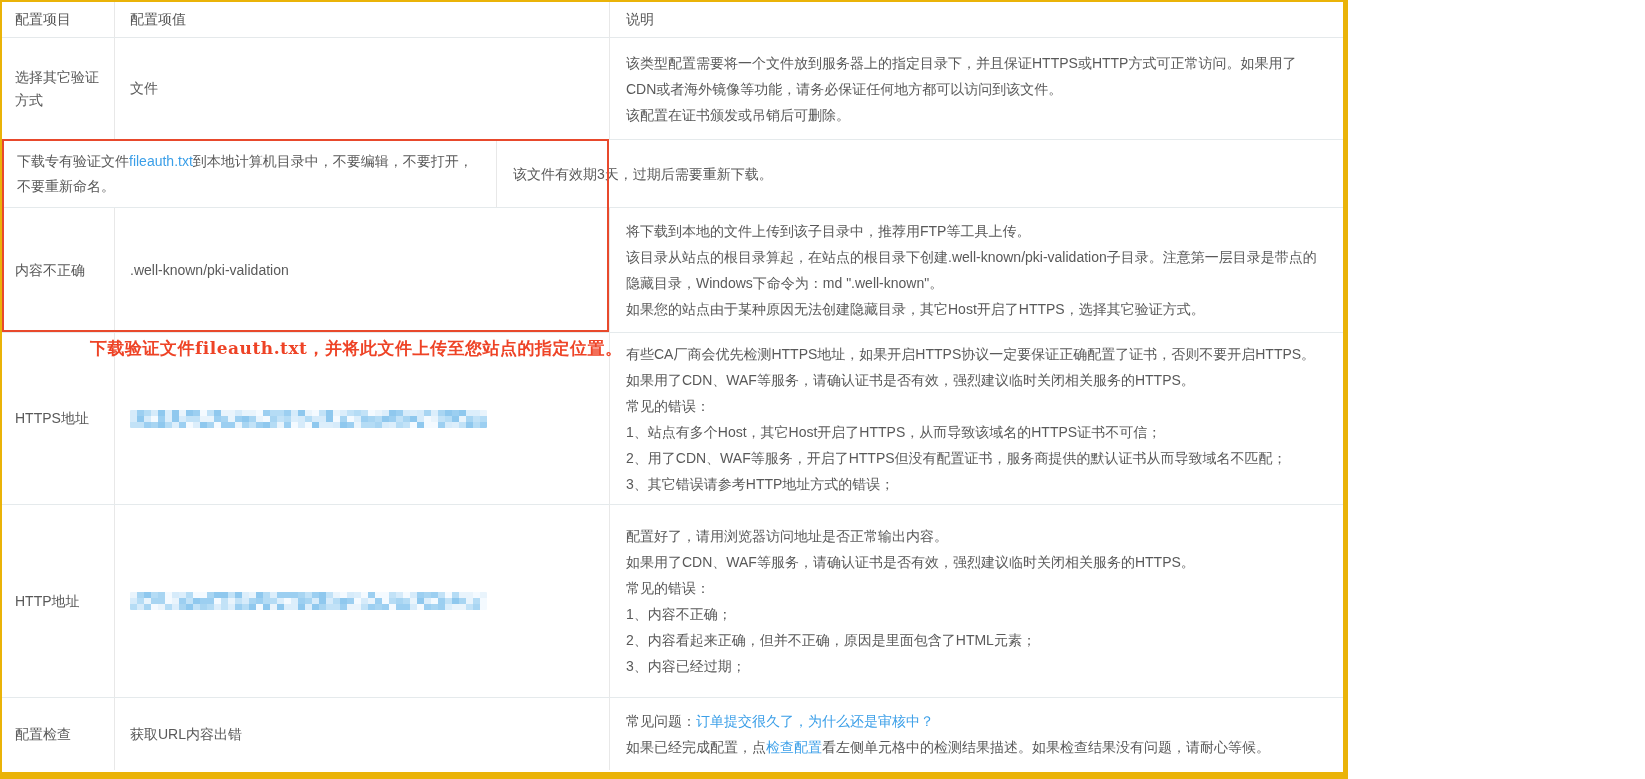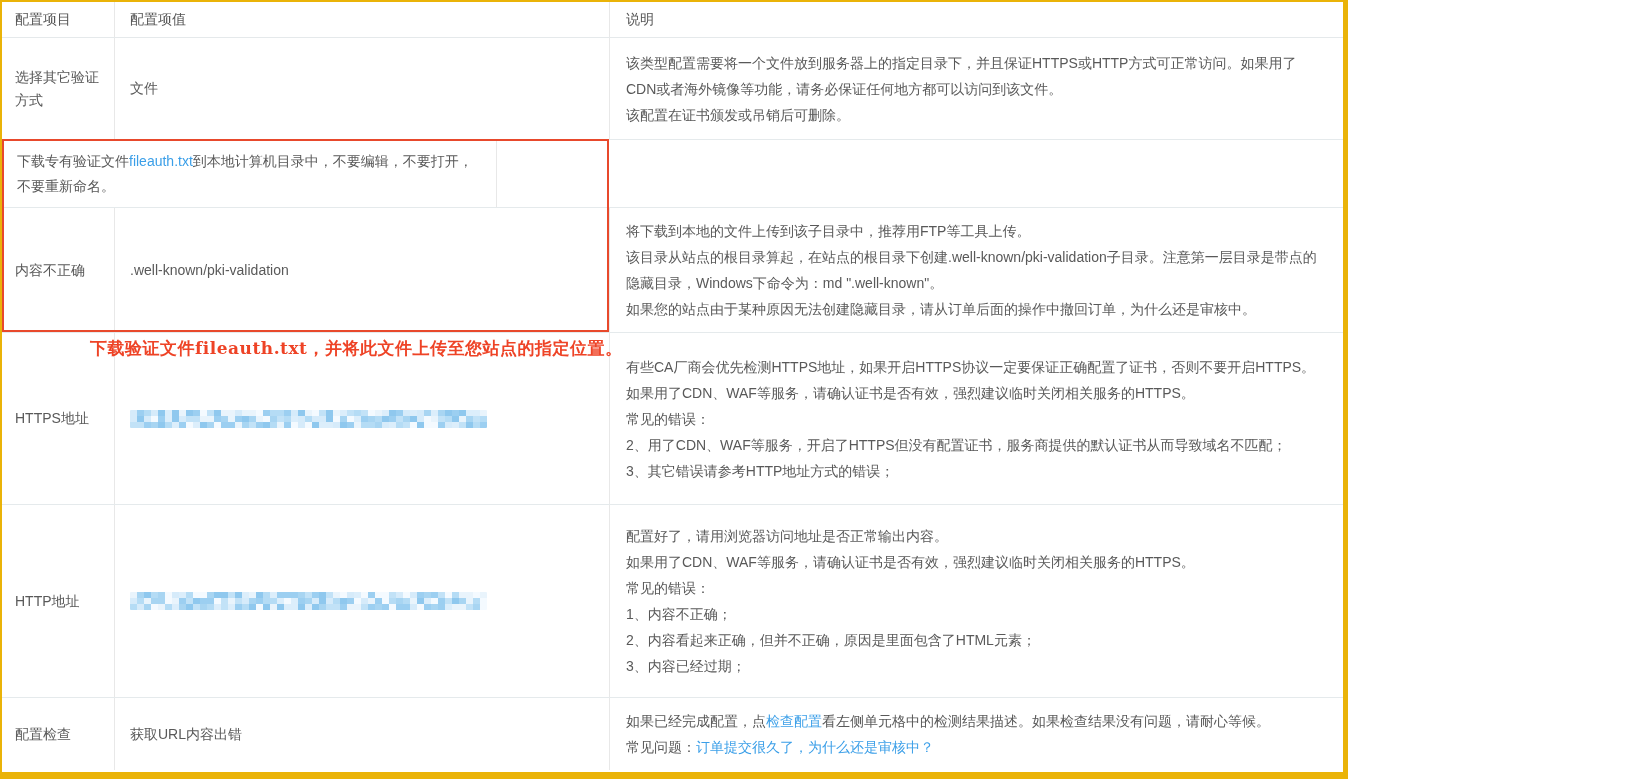--- a/index.html
+++ b/index.html
@@ -61,32 +61,35 @@
           </div>
           <div class="c3">
             <div class="dline"><span>该类型配置需要将一个文件放到服务器上的指定目录下，并且保证HTTPS或HTTP方式可正常访问。如果用了CDN或者海外镜像等功能，请务必保证任何地方都可以访问到该文件。</span></div>
             <div class="dline"><span>该配置在证书颁发或吊销后可删除。</span></div>
           </div>
         </div>
         <div class="t-row" style="height: 68px;">
           <div class="c2">
             <div class="val"><span>下载专有验证文件</span><a class="lnk">fileauth.txt</a><span>到本地计算机目录中，不要编辑，不要打开，不要重新命名。</span></div>
           </div>
+          <div class="c3">
+            <div class="dline"><span>该文件有效期3天，过期后需要重新下载。</span></div>
+          </div>
         </div>
         <div class="t-row" style="height: 125px;">
           <div class="c1">
             <span>内容不正确</span>
           </div>
           <div class="c2">
             <div class="val"><span>.well-known/pki-validation</span></div>
           </div>
           <div class="c3">
             <div class="dline"><span>将下载到本地的文件上传到该子目录中，推荐用FTP等工具上传。</span></div>
             <div class="dline"><span>该目录从站点的根目录算起，在站点的根目录下创建.well-known/pki-validation子目录。注意第一层目录是带点的隐藏目录，Windows下命令为：md ".well-known"。</span></div>
-            <div class="dline"><span>如果您的站点由于某种原因无法创建隐藏目录，请从订单后面的操作中撤回订单，为什么还是审核中。</span></div>
+            <div class="dline"><span>如果您的站点由于某种原因无法创建隐藏目录，其它Host开启了HTTPS，选择其它验证方式。</span></div>
           </div>
         </div>
         <div class="t-row" style="height: 172px;">
           <div class="c1">
             <span>HTTPS地址</span>
           </div>
           <div class="c2">
             <div class="mosaic">
               <i style="background: rgb(214, 235, 250);"></i>
               <i style="background: rgb(156, 207, 241);"></i>
@@ -240,20 +243,21 @@
               <i style="background: rgb(194, 226, 247);"></i>
               <i style="background: rgb(143, 200, 238);"></i>
               <i style="background: rgb(181, 220, 245);"></i>
               <i style="background: rgb(156, 207, 241);"></i>
             </div>
           </div>
           <div class="c3">
             <div class="dline"><span>有些CA厂商会优先检测HTTPS地址，如果开启HTTPS协议一定要保证正确配置了证书，否则不要开启HTTPS。</span></div>
             <div class="dline"><span>如果用了CDN、WAF等服务，请确认证书是否有效，强烈建议临时关闭相关服务的HTTPS。</span></div>
             <div class="dline"><span>常见的错误：</span></div>
+            <div class="dline"><span>1、站点有多个Host，其它Host开启了HTTPS，从而导致该域名的HTTPS证书不可信；</span></div>
             <div class="dline"><span>2、用了CDN、WAF等服务，开启了HTTPS但没有配置证书，服务商提供的默认证书从而导致域名不匹配；</span></div>
             <div class="dline"><span>3、其它错误请参考HTTP地址方式的错误；</span></div>
           </div>
         </div>
         <div class="t-row" style="height: 193px;">
           <div class="c1">
             <span>HTTP地址</span>
           </div>
           <div class="c2">
             <div class="mosaic">
@@ -422,22 +426,22 @@
           </div>
         </div>
         <div class="t-row" style="height: 72px;">
           <div class="c1">
             <span>配置检查</span>
           </div>
           <div class="c2">
             <div class="val"><span>获取URL内容出错</span></div>
           </div>
           <div class="c3">
+            <div class="dline"><span>常见问题：</span><a class="lnk">订单提交很久了，为什么还是审核中？</a></div>
             <div class="dline"><span>如果已经完成配置，点</span><a class="lnk">检查配置</a><span>看左侧单元格中的检测结果描述。如果检查结果没有问题，请耐心等候。</span></div>
-            <div class="dline"><span>常见问题：</span><a class="lnk">订单提交很久了，为什么还是审核中？</a></div>
           </div>
         </div>
       </div>
 
     <div class="hl-box"></div>
     <div class="hl-text">下载验证文件fileauth.txt，并将此文件上传至您站点的指定位置。</div>
   </div>
 </div>
 
 </body></html>

